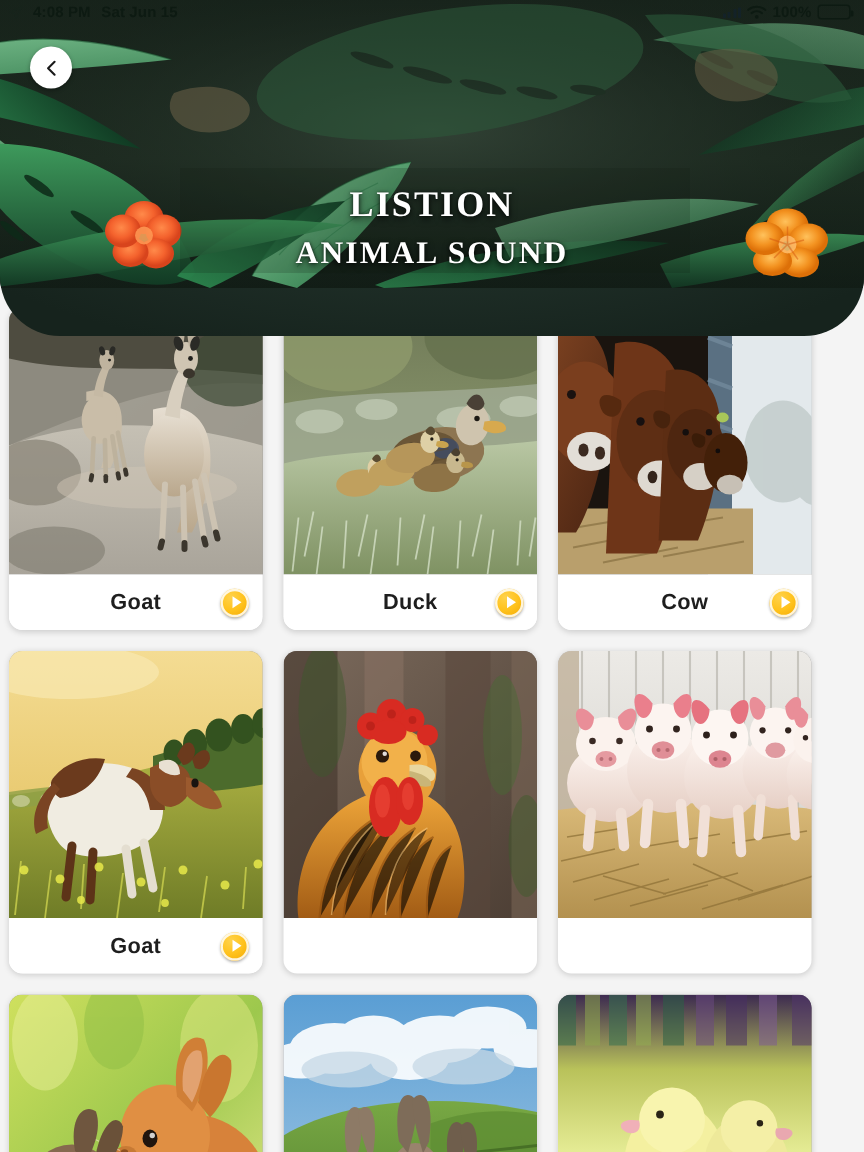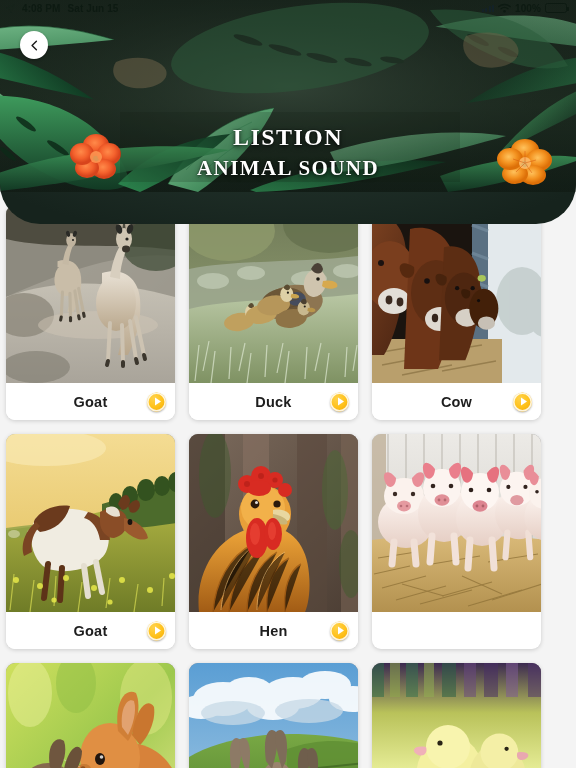--- a/index.html
+++ b/index.html
@@ -748,24 +748,20 @@
         <g fill="#d82b22">
           <ellipse cx="68" cy="104" rx="11" ry="20"></ellipse>
           <ellipse cx="84" cy="100" rx="9" ry="16"></ellipse>
         </g>
         <g fill="#ef4a3a" opacity=".6">
           <ellipse cx="66" cy="100" rx="5" ry="11"></ellipse>
           <ellipse cx="83" cy="97" rx="4" ry="9"></ellipse>
         </g>
       </svg>
     </div>
-    <div class="card-foot">
-      <span class="card-label">Hen</span>
-      <span class="play-button"></span>
-    </div>
   </div>
 
   <div class="card">
     <div class="card-img">
       <svg viewBox="0 0 176 178" preserveAspectRatio="xMidYMid slice">
         <defs>
           <linearGradient id="pWall" x1="0" y1="0" x2="0" y2="1">
             <stop offset="0" stop-color="#eceae6"></stop>
               <stop offset="1" stop-color="#ceccc6"></stop>
           </linearGradient>

